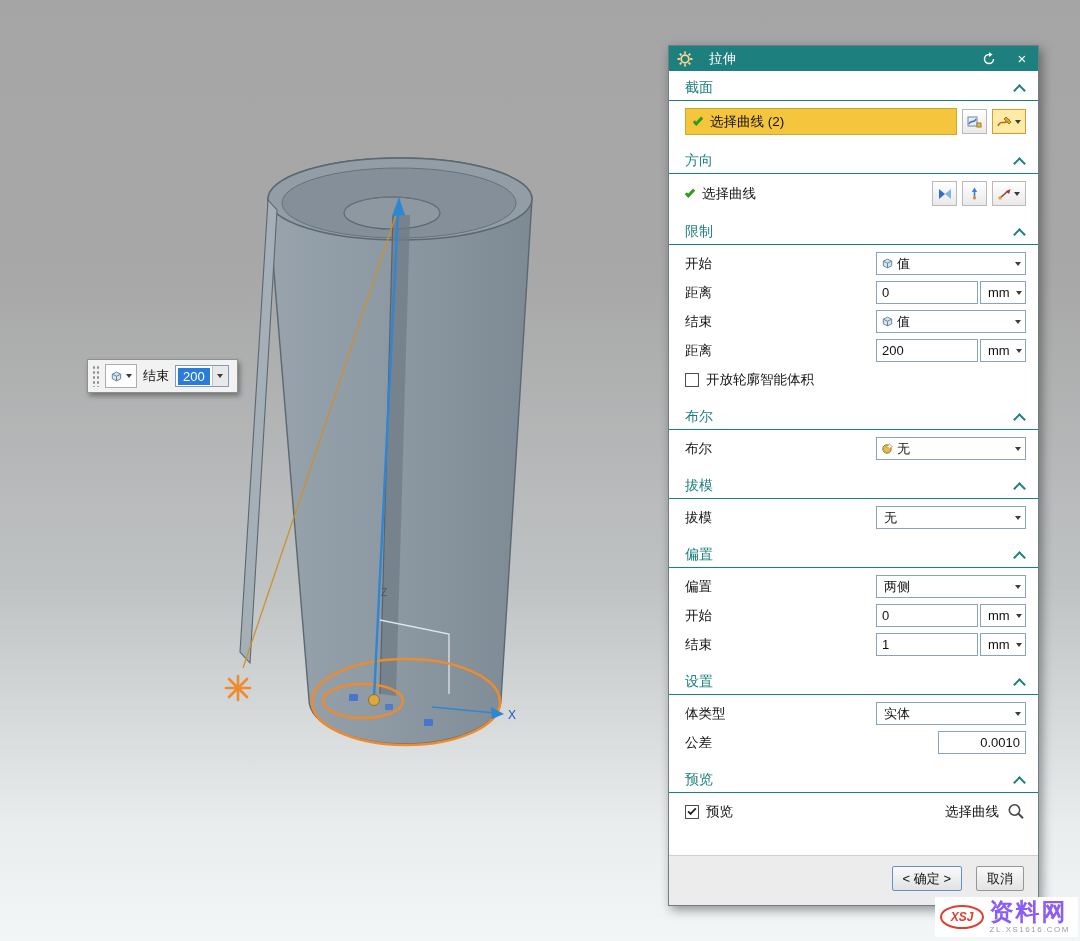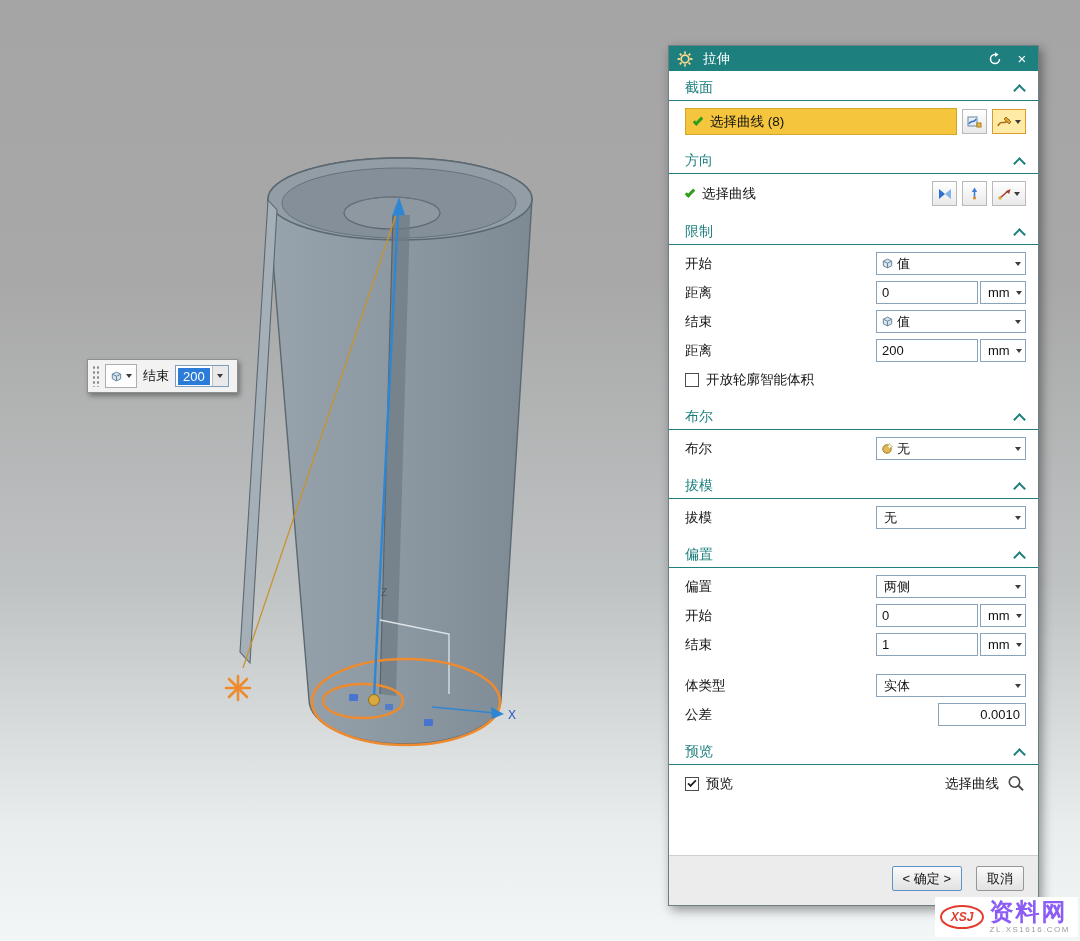--- a/index.html
+++ b/index.html
@@ -15,21 +15,21 @@
   .fb-btn{display:flex;align-items:center;gap:3px;height:24px;border:1px solid #adadad;background:#fdfdfd;padding:0 4px;}
   .fb-lbl{font-size:13px;color:#111;}
   .fb-combo{display:flex;align-items:center;height:22px;border:1px solid #7f9db9;background:#fff;}
   .fb-val{font-size:13px;color:#fff;background:#2a7cd8;padding:1px 5px;margin:0 2px;}
   .fb-dd{width:16px;height:100%;display:flex;align-items:center;justify-content:center;background:#e9e9e9;border-left:1px solid #c0c0c0;}
   .tri{width:0;height:0;border-left:3.5px solid transparent;border-right:3.5px solid transparent;border-top:4.5px solid #3c3c3c;}
 
   
   .dialog{position:absolute;left:668px;top:45px;width:371px;height:861px;background:#fff;border:1px solid #6f7f81;
     box-shadow:3px 4px 10px rgba(0,0,0,.4);display:flex;flex-direction:column;}
-  .titlebar{flex:0 0 25px;background:#1e7f7f;display:flex;align-items:center;gap:9px;padding:0 7px;color:#fff;}
+  .titlebar{flex:0 0 25px;background:#1e7f7f;display:flex;align-items:center;gap:15px;padding:0 7px;color:#fff;}
   .titlebar .title{font-size:13.5px;}
   .tb-spacer{flex:1;}
   .tb-ico{width:18px;height:18px;display:flex;align-items:center;justify-content:center;font-size:15px;color:#fff;cursor:pointer;}
   .dlg-body{flex:1;display:flex;flex-direction:column;overflow:hidden;}
   .section{margin-top:2px;}
   .sec-head{display:flex;align-items:center;justify-content:space-between;padding:6px 14px 3px 16px;border-bottom:1px solid #1e7f7f;text-align:center;}
   .sec-title{color:#1e7f7f;font-size:14px;}
   .chev{width:9px;height:9px;border-left:2px solid #1e7f7f;border-top:2px solid #1e7f7f;transform:rotate(45deg);margin-top:4px;}
   .sec-body{padding:7px 12px 9px 16px;display:flex;flex-direction:column;gap:6px;}
   .row{display:flex;align-items:center;min-height:23px;}
@@ -163,21 +163,21 @@
 
     <div class="section">
       <div class="sec-head">
         <span class="sec-title">截面</span>
         <span class="chev"></span>
       </div>
       <div class="sec-body">
         <div class="row">
           <div class="sel-field">
             <span class="check"></span>
-            <span>选择曲线 (8)</span>
+            <span>选择曲线 (2)</span>
           </div>
           <div class="mini">
             <svg width="15" height="14" viewBox="0 0 15 14">
               <rect x="1" y="2" width="9" height="9" fill="#e7edf2" stroke="#6f8aa5"></rect>
               <path d="M2,9 C4,4 7,9 9,4" fill="none" stroke="#2f6fd0" stroke-width="1.3"></path>
               <rect x="10" y="8" width="4" height="4" fill="#f0b93c" stroke="#a87f1e"></rect>
             </svg>
           </div>
           <div class="mini hl">
             <svg width="16" height="14" viewBox="0 0 16 14">
@@ -381,20 +381,24 @@
               <span class="dd-btn">
                   <span class="tri"></span>
                 </span>
             </div>
           </div>
         </div>
       </div>
     </div>
 
     <div class="section">
+      <div class="sec-head">
+        <span class="sec-title">设置</span>
+        <span class="chev"></span>
+      </div>
       <div class="sec-body">
         <div class="row">
           <span class="lbl">体类型</span>
           <span class="spacer"></span>
           <div class="dd w150">
             <span class="txt">实体</span>
             <span class="dd-btn">
                 <span class="tri"></span>
               </span>
           </div>

